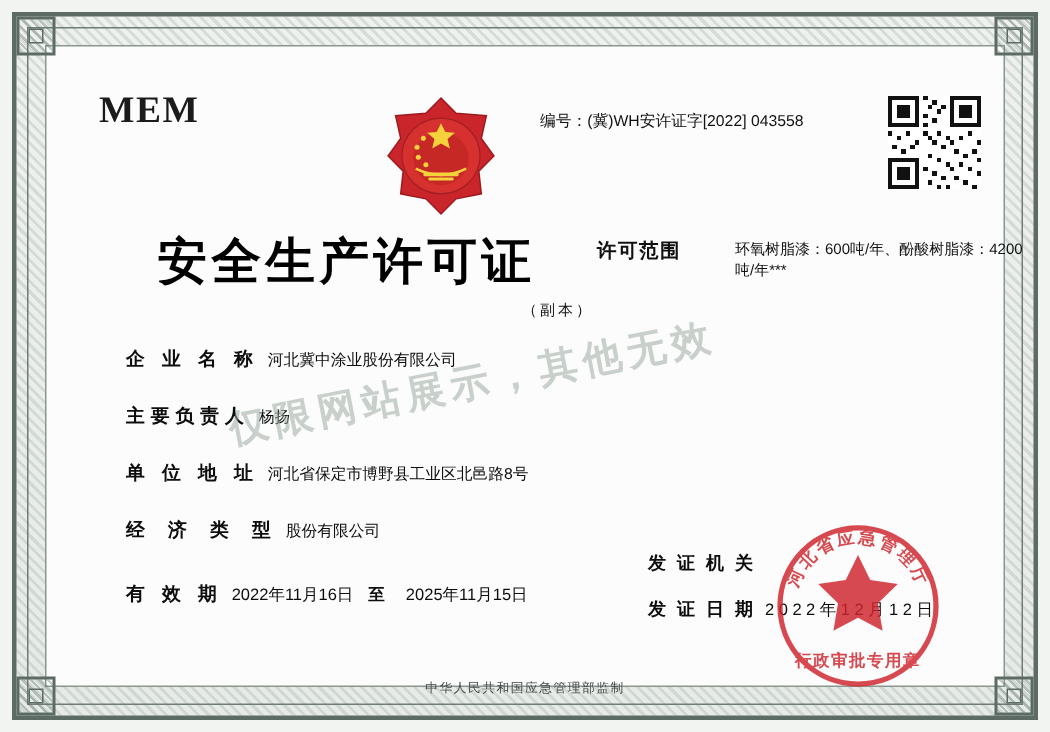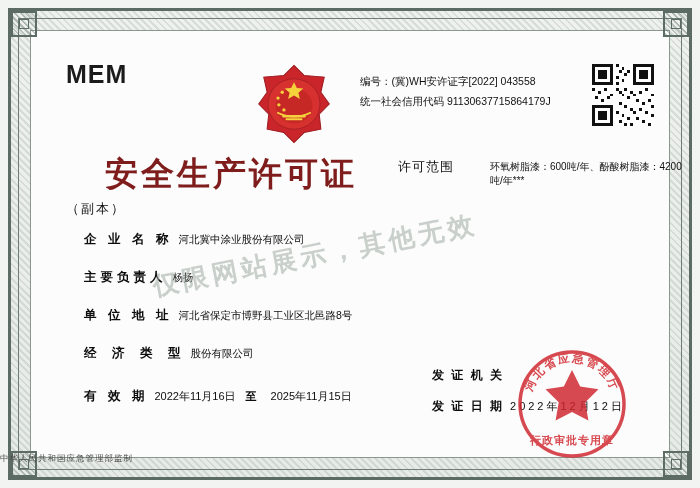--- a/index.html
+++ b/index.html
@@ -60,21 +60,21 @@
   }
   .corner.tl { left: 11px;  top: 11px; }
   .corner.tr { right: 11px; top: 11px; }
   .corner.bl { left: 11px;  bottom: 11px; }
   .corner.br { right: 11px; bottom: 11px; }
 
   
   .mem-logo {
     position: absolute;
     left: 66px; top: 60px;
-    font-family: Liberation Sans, sans-serif;
+    font-family: Liberation Serif, serif;
     font-weight: bold;
     font-size: 25px;
     letter-spacing: 1px;
     color: #1b1b1b;
   }
 
   
   .emblem {
     position: absolute;
     left: 252px; top: 62px;
@@ -103,38 +103,38 @@
   
   .main-title {
     position: absolute;
     left: 66px; top: 152px;
     width: 330px;
     text-align: center;
     font-family: Liberation Serif, serif;
     font-weight: bold;
     font-size: 33px;
     letter-spacing: 3px;
-    color: #7f1d1d;
+    color: #000000;
   }
   .sub-title {
     position: absolute;
     left: 66px; top: 200px;
     width: 330px;
-    text-align: left;
-    font-size: 13px;
+    text-align: right;
+    font-size: 10px;
     letter-spacing: 2px;
     color: #111;
   }
 
   
   .scope-label {
     position: absolute;
     left: 398px; top: 158px;
     font-size: 13px;
-    font-weight: normal;
+    font-weight: bold;
     letter-spacing: 1px;
     color: #111;
   }
   .scope-value {
     position: absolute;
     left: 490px; top: 160px;
     width: 200px;
     font-size: 10px;
     color: #111;
     line-height: 1.4;
@@ -190,20 +190,21 @@
     letter-spacing: 4px;
     white-space: nowrap;
     pointer-events: none;
   }
 
   
   .bottom-note {
     position: absolute;
     left: 0; right: 0;
     bottom: 23px;
+    text-align: center;
     font-size: 8.5px;
     color: #4a4a4a;
     letter-spacing: 1px;
   }
 </style>
 </head>
 <body>
 
 <div id="cert">
 
@@ -232,23 +233,20 @@
         <rect x="36" y="63" width="28" height="3" rx="1.2" fill="#f5d23c"></rect>
         <rect x="40" y="67" width="20" height="2.4" rx="1" fill="#f5d23c"></rect>
         <path d="M30 60 q20 10 40 0" stroke="#f5d23c" stroke-width="2" fill="none"></path>
       </g>
     </svg>
   </div>
 
   <div class="hdr-right">
     <div class="line">
       <span>编号：</span><span>(冀)WH安许证字[2022] 043558</span>
-    </div>
-    <div class="line">
-      <span>统一社会信用代码</span>&nbsp;<span>91130637715864179J</span>
     </div>
   </div>
 
   <div class="qr">
     <svg viewBox="0 0 21 21" width="62" height="62" shape-rendering="crispEdges">
       <rect width="21" height="21" fill="#fff"></rect>
       <g fill="#111">
         <rect x="0" y="0" width="7" height="1"></rect>
           <rect x="0" y="6" width="7" height="1"></rect>
         <rect x="0" y="0" width="1" height="7"></rect>

